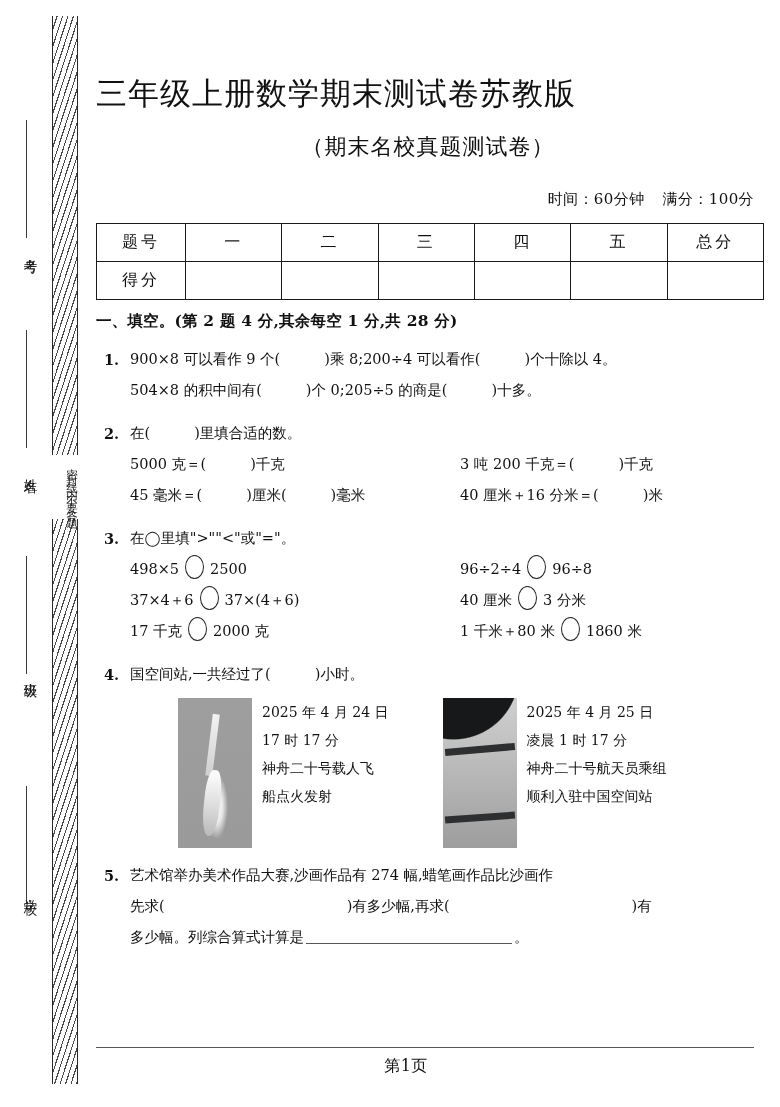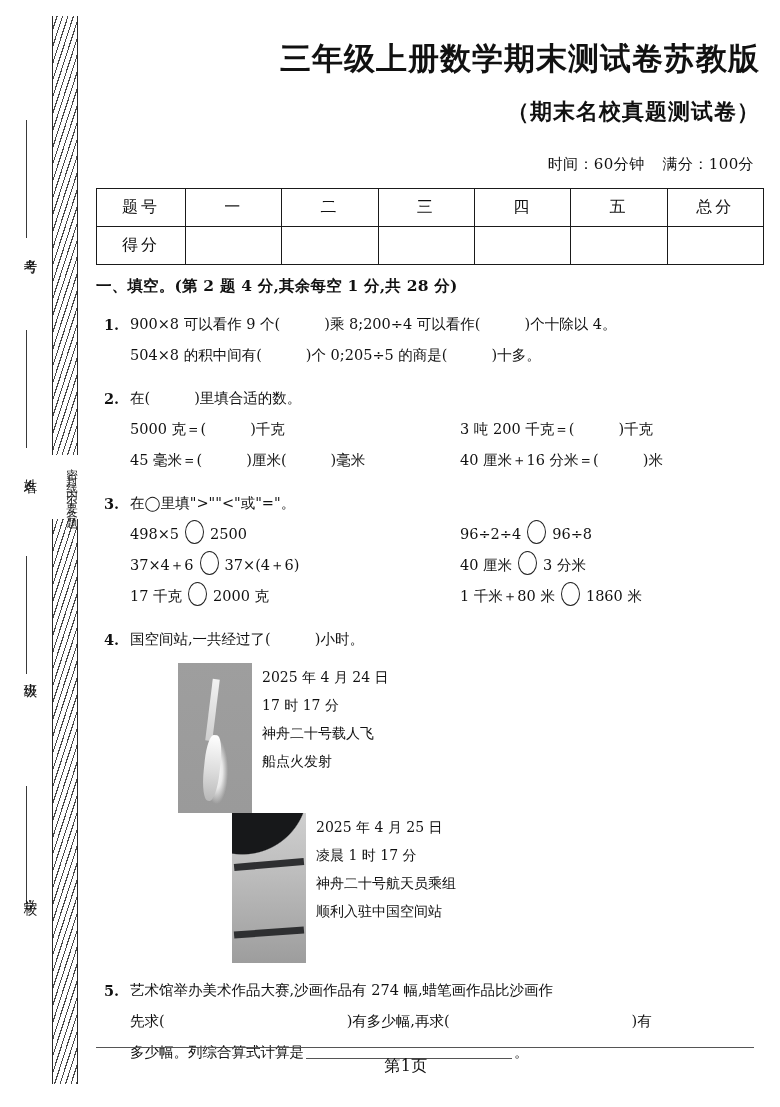--- a/index.html
+++ b/index.html
@@ -47,26 +47,26 @@
   }
   .sl-exam{top:248px;}
   .sl-name{top:468px;}
   .sl-class{top:672px;}
   .sl-school{top:888px;}
 
   
   .content{position:absolute;left:96px;top:0;width:664px;}
 
   .title{
-    text-align:right;font-size:31px;font-weight:700;
-    letter-spacing:1px;margin-top:41px;line-height:1.15;
+    text-align:left;font-size:31px;font-weight:400;
+    letter-spacing:1px;margin-top:76px;line-height:1.15;
     font-family:"DejaVu Serif","Liberation Serif",serif;
   }
   .subtitle{
-    text-align:right;font-size:22px;font-weight:700;
+    text-align:center;font-size:22px;font-weight:400;
     letter-spacing:1px;margin-top:20px;
   }
   .meta{
     text-align:right;font-size:15px;margin-top:28px;padding-right:6px;
     letter-spacing:.4px;
   }
   .meta span.gap{display:inline-block;width:18px;}
 
   
   table.score{
@@ -97,21 +97,21 @@
   .two-col .c1{width:330px;}
   .two-col .c2{width:300px;}
 
   .circ{
     display:inline-block;width:17px;height:22px;
     border:1.1px solid #222;border-radius:50%;
     vertical-align:-5px;margin:0 6px;
   }
 
   
-  .figwrap{display:flex;margin:8px 0 0 48px;align-items:flex-start;flex-direction:column;}
+  .figwrap{display:flex;margin:8px 0 0 48px;align-items:flex-start;}
   .fig{display:flex;align-items:flex-start;}
   .fig + .fig{margin-left:54px;}
   .photo{width:74px;height:150px;flex:none;border:0;}
   .photo.rocket{
     background:
       radial-gradient(ellipse 16px 46px at 52% 72%, #ffffff 0%, #e8e8e8 38%, rgba(160,160,160,0) 72%),
       linear-gradient(#9e9e9e,#9a9a9a);
     position:relative;overflow:hidden;
   }
   .photo.rocket::before{

